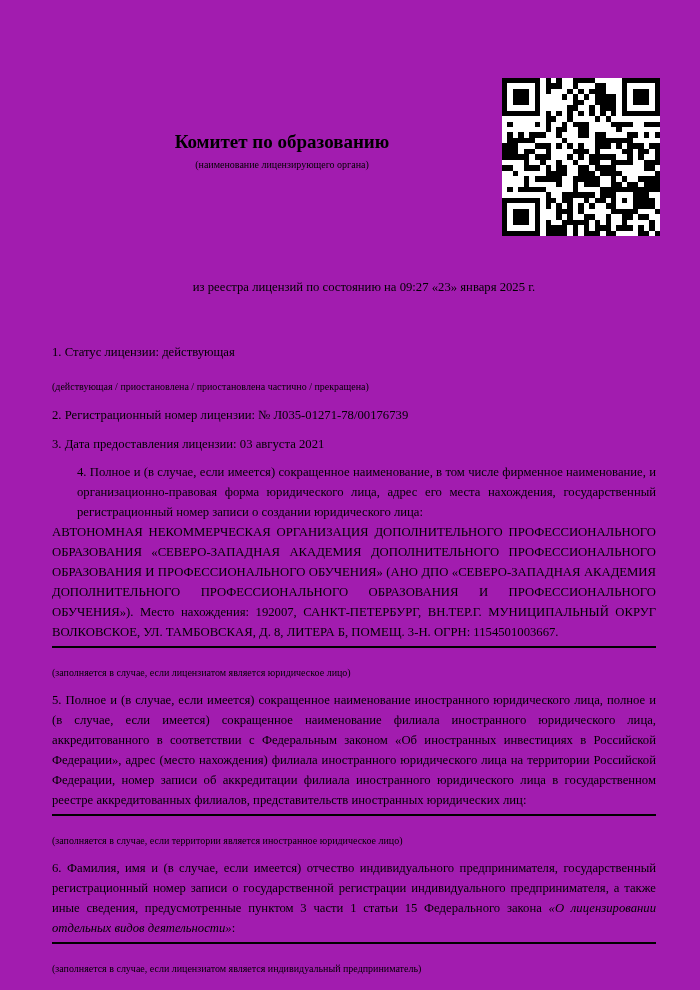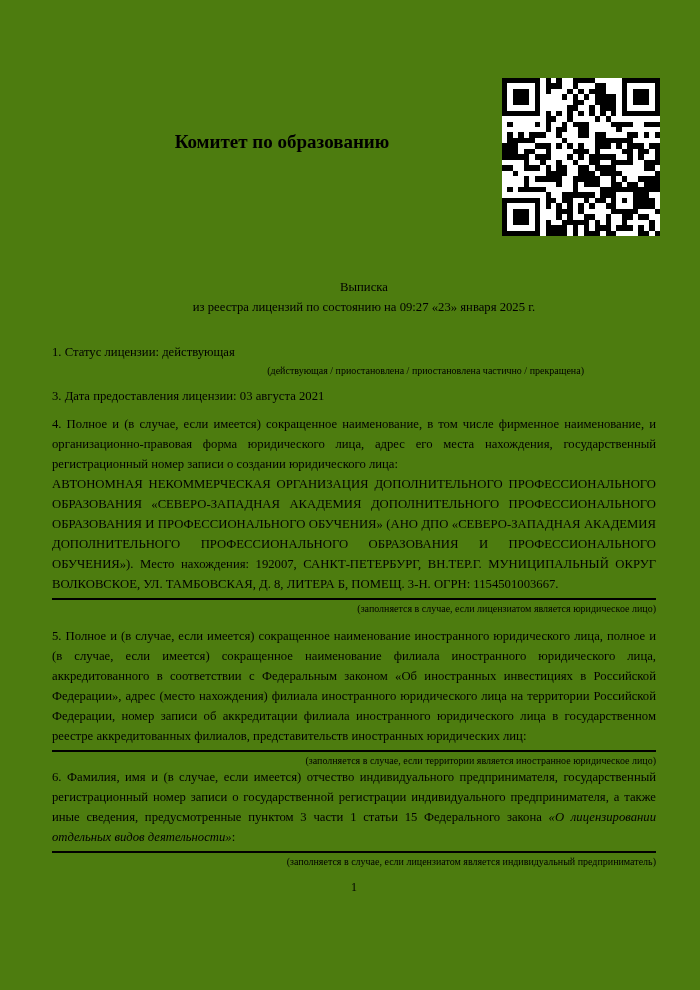--- a/index.html
+++ b/index.html
@@ -1,20 +1,20 @@
 <!DOCTYPE html>
 <html><head>
 <meta charset="utf-8">
 <style>
   html, body { margin: 0; padding: 0; background: #ffffff; }
   .page {
     position: relative;
     width: 700px;
     height: 990px;
-    background: #4d7c0f;
+    background: #a21caf;
     color: #000000;
     font-family: "Liberation Serif", serif;
     overflow: hidden;
   }
 
   
   .header-authority {
     position: absolute;
     top: 130px;
     left: 62px;
@@ -59,49 +59,50 @@
     top: 342px;
     left: 52px;
     width: 604px;
     font-size: 12.7px;
     line-height: 20px;
   }
   .para { text-align: justify; }
   .field-note {
     font-size: 10px;
     line-height: 13px;
-    text-align: right;
-    margin-top: 2px;
+    text-align: left;
+    margin-top: 18px;
   }
   .note-shifted { padding-right: 72px; }
   .item2 { margin-top: 12px; }
   .item3 { margin-top: 9px; }
-  .item4-intro { margin-top: 8px; }
+  .item4-intro { margin-top: 8px; margin-left: 25px; }
   .item5 { margin-top: 11px; }
-  .item6 { }
+  .item6 { margin-top: 11px; }
   .rule {
     height: 0;
     border-top: 2px solid #000000;
     margin-top: 4px;
   }
   .law-title { font-style: italic; }
   .location-label { }
   .page-number {
     text-align: center;
     font-size: 12px;
     margin-top: 9px;
   }
 </style>
 </head>
 <body>
 
 <div class="page">
 
   <div class="header-authority">
     <div class="authority-name">Комитет по образованию</div>
+    <div class="authority-note">(наименование лицензирующего органа)</div>
   </div>
 
   <div class="qr-code">
     <svg id="qr-svg" viewBox="0 0 29 29" shape-rendering="crispEdges" aria-hidden="true">
         <rect x="0" y="0" width="1" height="1" fill="#000000"></rect>
         <rect x="1" y="0" width="1" height="1" fill="#000000"></rect>
         <rect x="2" y="0" width="1" height="1" fill="#000000"></rect>
         <rect x="3" y="0" width="1" height="1" fill="#000000"></rect>
         <rect x="4" y="0" width="1" height="1" fill="#000000"></rect>
         <rect x="5" y="0" width="1" height="1" fill="#000000"></rect>
@@ -525,29 +526,29 @@
         <rect x="17" y="28" width="1" height="1" fill="#000000"></rect>
         <rect x="19" y="28" width="1" height="1" fill="#000000"></rect>
         <rect x="20" y="28" width="1" height="1" fill="#000000"></rect>
         <rect x="25" y="28" width="1" height="1" fill="#000000"></rect>
         <rect x="26" y="28" width="1" height="1" fill="#000000"></rect>
         <rect x="28" y="28" width="1" height="1" fill="#000000"></rect>
       </svg>
   </div>
 
   <div class="doc-title">
-    <div>Выписка</div>
     <div>из реестра лицензий по состоянию на 09:27 «23» января 2025 г.</div>
   </div>
 
   <div class="content">
 
     <div class="para">1. Статус лицензии: действующая</div>
     <div class="field-note note-shifted">(действующая / приостановлена / приостановлена частично / прекращена)</div>
 
+    <div class="para item2">2. Регистрационный номер лицензии: № Л035-01271-78/00176739</div>
 
     <div class="para item3">3. Дата предоставления лицензии: 03 августа 2021</div>
 
     <div class="para item4-intro">4. Полное и (в случае, если имеется) сокращенное наименование, в том числе фирменное наименование, и организационно-правовая форма юридического лица, адрес его места нахождения, государственный регистрационный номер записи о создании юридического лица:</div>
     <div class="para"><span>АВТОНОМНАЯ НЕКОММЕРЧЕСКАЯ ОРГАНИЗАЦИЯ ДОПОЛНИТЕЛЬНОГО ПРОФЕССИОНАЛЬНОГО ОБРАЗОВАНИЯ «СЕВЕРО-ЗАПАДНАЯ АКАДЕМИЯ ДОПОЛНИТЕЛЬНОГО ПРОФЕССИОНАЛЬНОГО ОБРАЗОВАНИЯ И ПРОФЕССИОНАЛЬНОГО ОБУЧЕНИЯ» (АНО ДПО «СЕВЕРО-ЗАПАДНАЯ АКАДЕМИЯ ДОПОЛНИТЕЛЬНОГО ПРОФЕССИОНАЛЬНОГО ОБРАЗОВАНИЯ И ПРОФЕССИОНАЛЬНОГО ОБУЧЕНИЯ»). </span><span class="location-label">Место нахождения:</span><span> 192007, САНКТ-ПЕТЕРБУРГ, ВН.ТЕР.Г. МУНИЦИПАЛЬНЫЙ ОКРУГ ВОЛКОВСКОЕ, УЛ. ТАМБОВСКАЯ, Д. 8, ЛИТЕРА Б, ПОМЕЩ. 3-Н. ОГРН: 1154501003667.</span></div>
     <div class="rule"></div>
     <div class="field-note">(заполняется в случае, если лицензиатом является юридическое лицо)</div>
 
     <div class="para item5">5. Полное и (в случае, если имеется) сокращенное наименование иностранного юридического лица, полное и (в случае, если имеется) сокращенное наименование филиала иностранного юридического лица, аккредитованного в соответствии с Федеральным законом «Об иностранных инвестициях в Российской Федерации», адрес (место нахождения) филиала иностранного юридического лица на территории Российской Федерации, номер записи об аккредитации филиала иностранного юридического лица в государственном реестре аккредитованных филиалов, представительств иностранных юридических лиц:</div>
     <div class="rule"></div>

